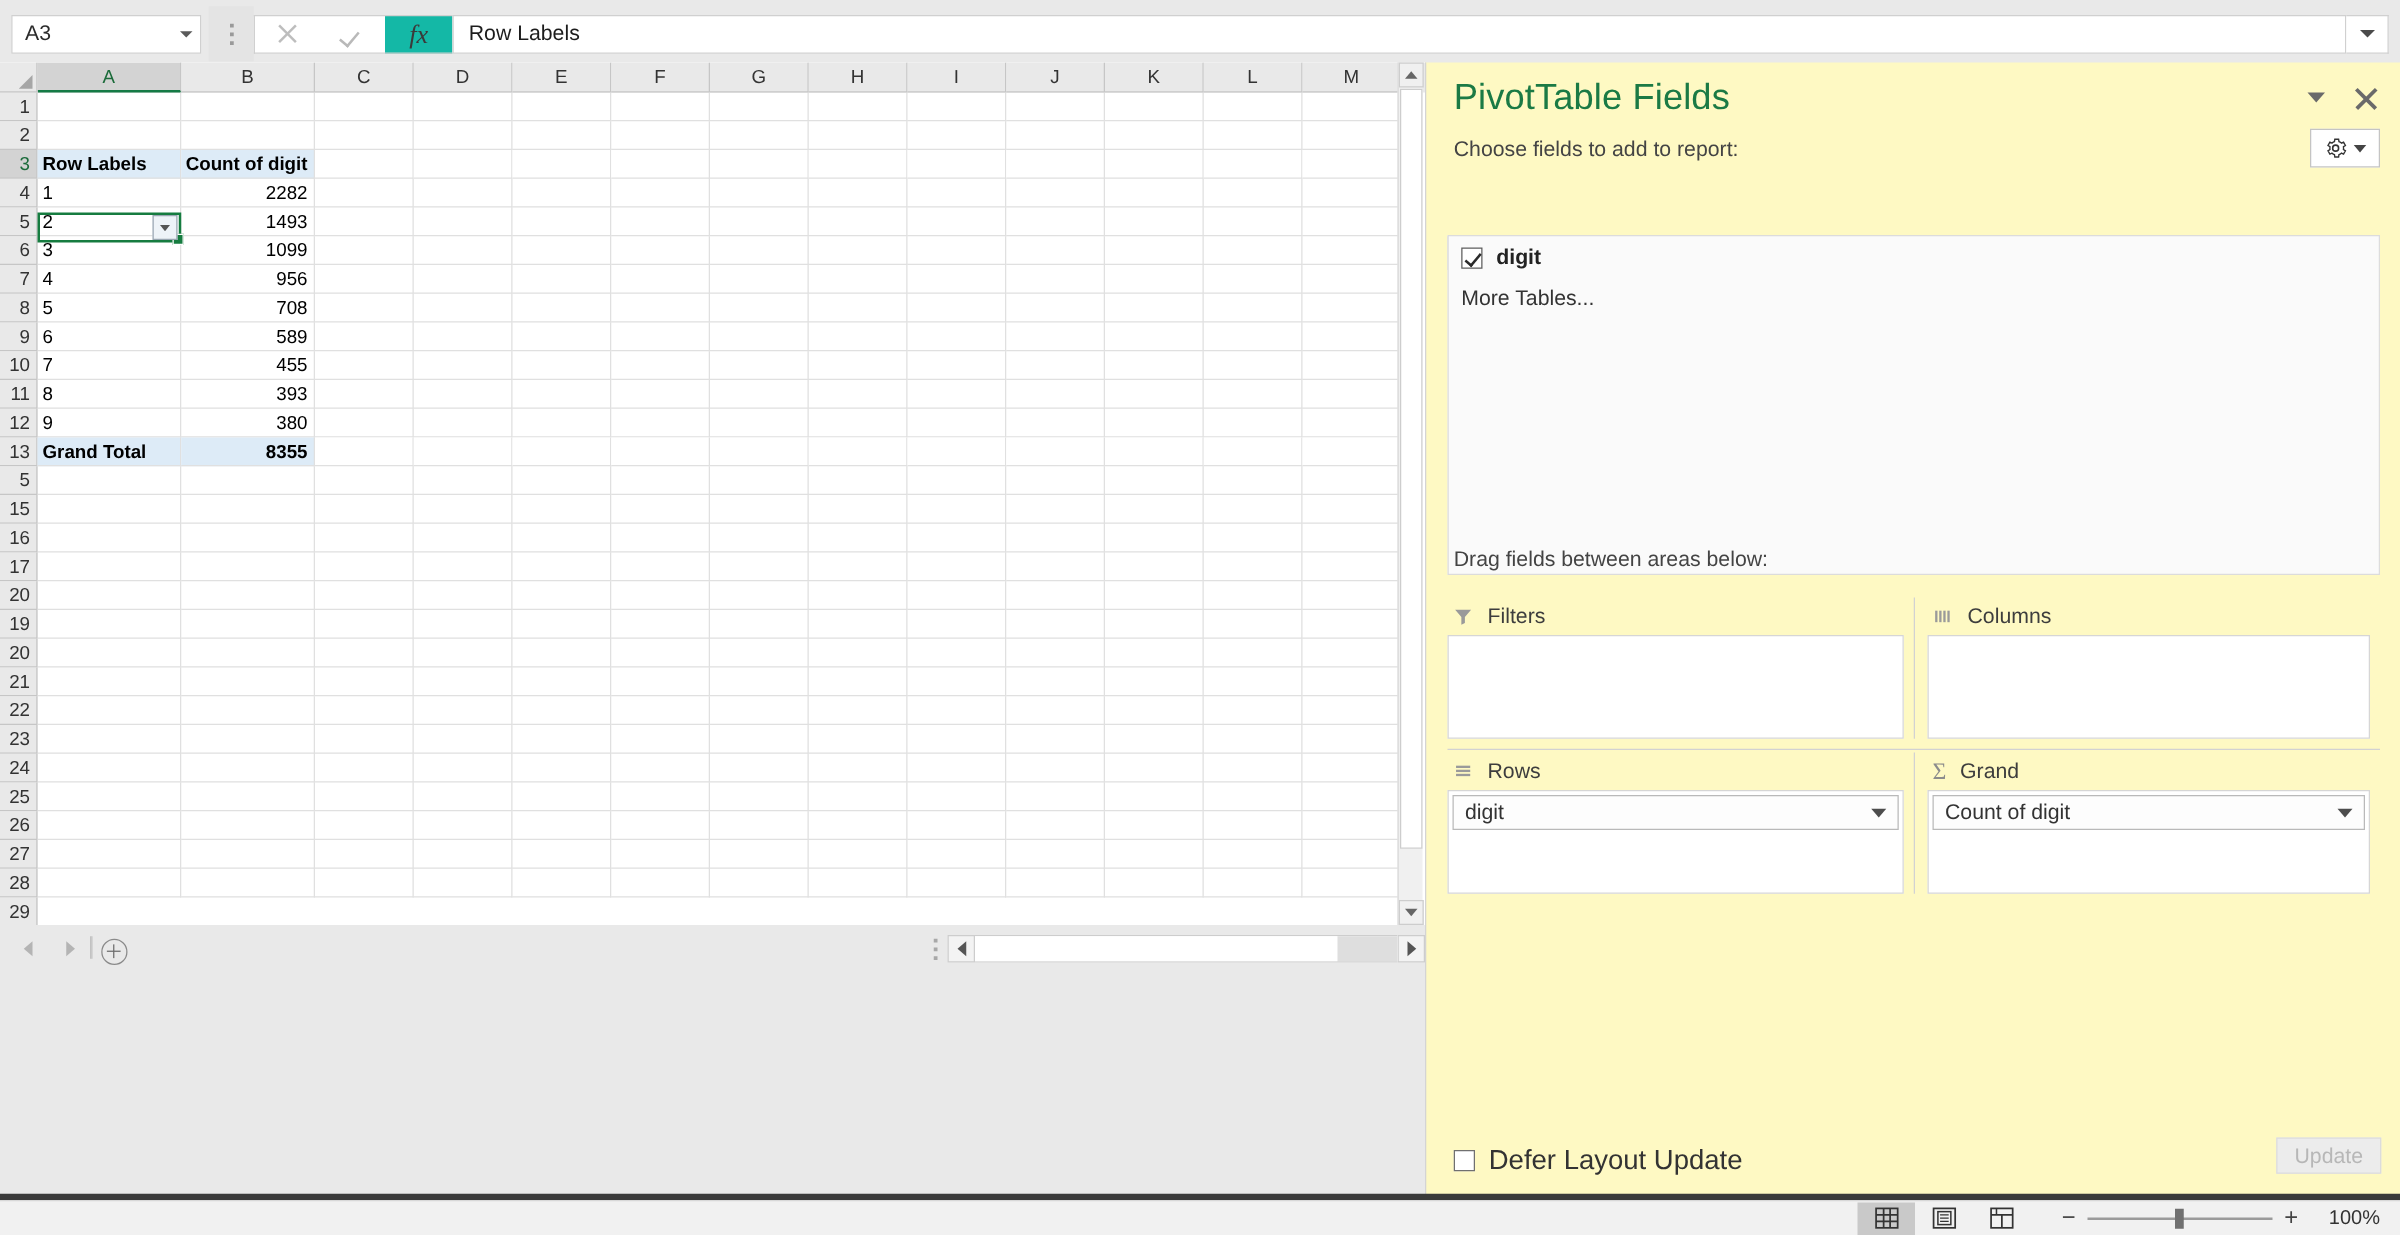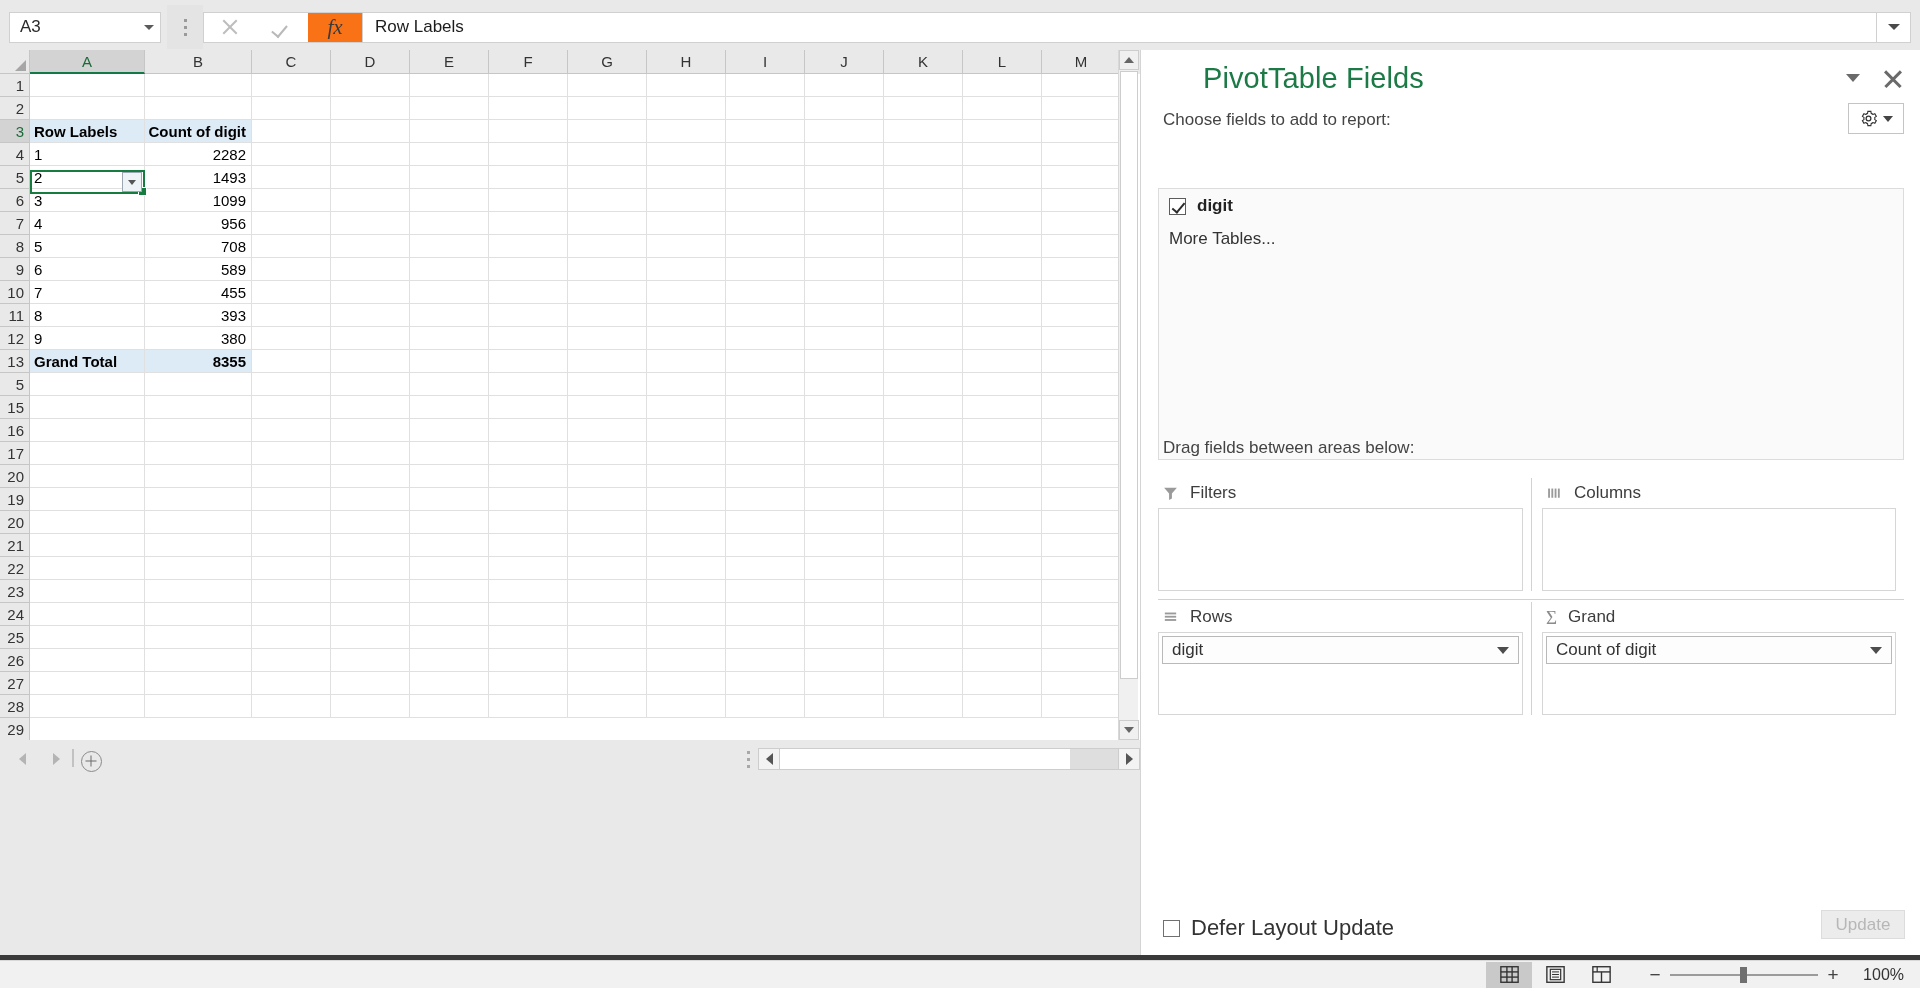--- a/index.html
+++ b/index.html
@@ -41,21 +41,21 @@
     background: #bdbdbd; transform-origin: center;
   }
   .ico-x::before { transform: translate(-50%,-50%) rotate(45deg); }
   .ico-x::after  { transform: translate(-50%,-50%) rotate(-45deg); }
   .ico-check { position: relative; width: 19px; height: 17px; }
   .ico-check::before {
     content: ""; position: absolute; left: 2px; top: 3px; width: 7px; height: 13px;
     border-right: 2px solid #b9b9b9; border-bottom: 2px solid #b9b9b9;
     transform: rotate(40deg);
   }
-  .fb-fx { width: 54px; height: 31px; background: #f97316; border: 1px solid #d0d0d0; border-left: none;
+  .fb-fx { width: 54px; height: 31px; background: #14b8a6; border: 1px solid #d0d0d0; border-left: none;
     border-right: none; display: flex; align-items: center; justify-content: center;
     font-family: "Liberation Serif", serif; font-style: italic; font-size: 21px; color: #3a3a3a; }
   .formula-input {
     flex: 1; height: 31px; background: #fff; border: 1px solid #d0d0d0;
     display: flex; align-items: center; padding-left: 12px;
     font-size: 17px; color: #1c1c1c; margin-right: 0;
   }
   .fb-expand { width: 34px; height: 31px; background: #fff; border: 1px solid #d0d0d0;
     border-left: none; display: flex; align-items: center; justify-content: center; margin-right: 9px; }
   .fb-expand .caret { width: 0; height: 0; border-left: 6px solid transparent;
@@ -171,21 +171,21 @@
   .hs-btn { width: 22px; height: 22px; background: #f3f3f3; border: 1px solid #cdcdcd;
     display: flex; align-items: center; justify-content: center; }
   .hs-track { width: 338px; height: 22px; background: #fff; border: 1px solid #cdcdcd;
     border-left: none; border-right: none; position: relative; }
   .hs-thumb { position: absolute; left: 0; top: 0; width: 290px; height: 20px; background: #fff; }
   .hs-rest { position: absolute; right: 0; top: 0; width: 48px; height: 20px; background: #dedede; }
 
   
   .pivot {
     position: absolute; left: 1140px; top: 50px; width: 780px; height: 910px;
-    background: #ffffff; border-left: 1px solid #d4d4d4; padding-left: 40px;
+    background: #fef9c3; border-left: 1px solid #d4d4d4;
   }
   .pv-header { position: relative; height: 58px; }
   .pv-title {
     position: absolute; left: 22px; top: 12px; font-size: 29px; color: #1b7a45;
     font-weight: normal; letter-spacing: 0.1px;
   }
   .pv-hdr-caret { position: absolute; right: 60px; top: 24px; width: 0; height: 0;
     border-left: 7px solid transparent; border-right: 7px solid transparent;
     border-top: 8px solid #6a6a6a; }
   .pv-close { position: absolute; right: 16px; top: 18px; width: 22px; height: 22px; }

